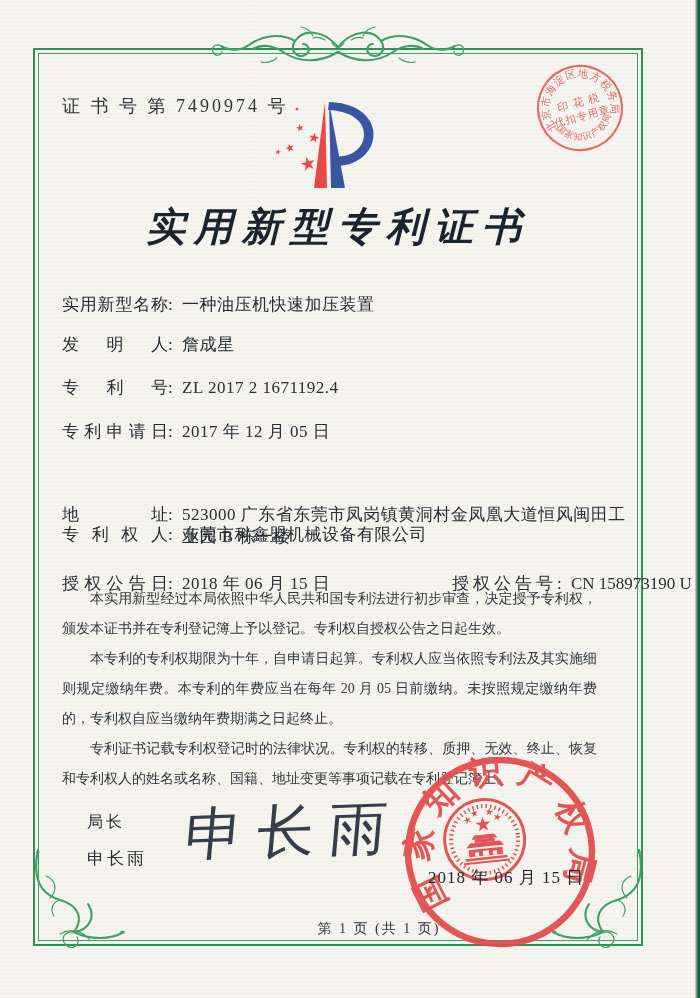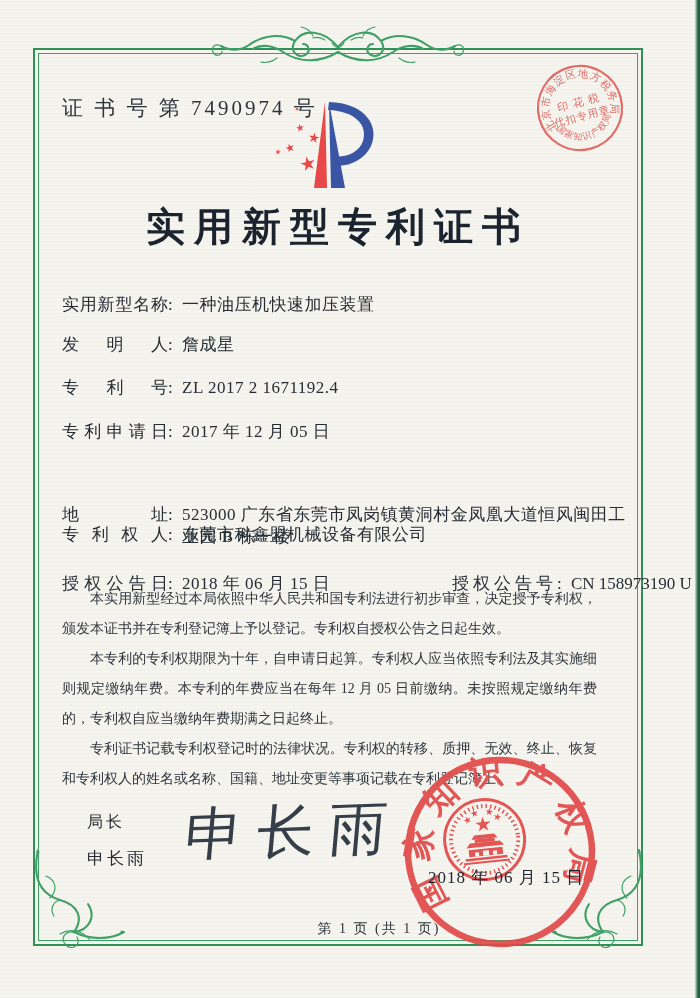--- a/index.html
+++ b/index.html
@@ -12,25 +12,25 @@
   }
   .edge-strip{position:absolute; right:0; top:0; width:5px; height:100%;
     background:linear-gradient(90deg, rgba(40,94,64,0.15), #2c6e4b 55%, #1c5136);}
   
   .frame{position:absolute; left:33px; top:48px; width:610px; height:898px;
     border:2.5px solid #2f9058; box-sizing:border-box;}
   .frame-inner{position:absolute; inset:3px; border:1px solid #3fa065;}
   .orn{position:absolute; pointer-events:none;}
   .orn path{fill:none; stroke:#3fa065; stroke-width:2.1; stroke-linecap:round;}
   .orn .thin{stroke-width:1.2;}
-  .cert-no{position:absolute; left:62px; top:94px; font-size:21px; letter-spacing:3px; color:#2c343c;}
+  .cert-no{position:absolute; left:62px; top:94px; font-size:18px; letter-spacing:3px; color:#2c343c;}
   .logo{position:absolute; left:268px; top:96px;}
   .tax-stamp{position:absolute; left:534px; top:62px; transform:rotate(-15deg); opacity:.92;}
   .title{position:absolute; left:33px; top:200px; width:610px; text-align:center;
-    font-size:39px; font-weight:bold; letter-spacing:9px; color:#1a232e;}
+    font-size:39px; font-weight:bold; letter-spacing:9px; color:#1a232e;font-style:italic;}
   .frow{position:absolute; left:62px; font-size:17px; line-height:22px; color:#262d34;}
   .flabel{display:inline-block; width:106px; text-align:justify; text-align-last:justify; vertical-align:top;}
   .fcolon{display:inline-block; width:14px; vertical-align:top;}
   .fvalue{display:inline-block; vertical-align:top; letter-spacing:0.5px;}
   .addr .fvalue{width:445px;}
   .grant2{position:absolute; left:390px; top:0; white-space:nowrap;}
   .body-text{position:absolute; left:62px; top:584px; width:535px;
     font-size:14px; line-height:30px; color:#2e363e; text-align:justify;}
   .body-text p{margin:0; text-indent:2em;}
   .sig-role{position:absolute; left:87px; top:812px; font-size:16px; letter-spacing:3px; color:#262d34;}
@@ -143,21 +143,21 @@
   </div>
   <div class="frow" style="top:573px; width:540px;">
     <span class="flabel">授权公告日</span><span class="fcolon">:</span><span class="fvalue">2018 年 06 月 15 日</span>
     <span class="grant2">
       <span style="letter-spacing:4px;">授权公告号</span><span class="fcolon">:</span><span>CN 158973190 U</span>
     </span>
   </div>
 
   <div class="body-text">
     <p>本实用新型经过本局依照中华人民共和国专利法进行初步审查，决定授予专利权，颁发本证书并在专利登记簿上予以登记。专利权自授权公告之日起生效。</p>
-    <p>本专利的专利权期限为十年，自申请日起算。专利权人应当依照专利法及其实施细则规定缴纳年费。本专利的年费应当在每年 12 月 05 日前缴纳。未按照规定缴纳年费的，专利权自应当缴纳年费期满之日起终止。</p>
+    <p>本专利的专利权期限为十年，自申请日起算。专利权人应当依照专利法及其实施细则规定缴纳年费。本专利的年费应当在每年 20 月 05 日前缴纳。未按照规定缴纳年费的，专利权自应当缴纳年费期满之日起终止。</p>
     <p>专利证书记载专利权登记时的法律状况。专利权的转移、质押、无效、终止、恢复和专利权人的姓名或名称、国籍、地址变更等事项记载在专利登记簿上。</p>
   </div>
 
   <div class="sig-role">局长</div>
   <div class="sig-name">申长雨</div>
   <div class="sig-script">申长雨</div>
 
   <svg class="office-stamp" width="200" height="200" viewBox="0 0 200 200">
     <defs>
       <path id="offArc" d="M46.4,145 A70,70 0 1 1 153.6,145"></path>

